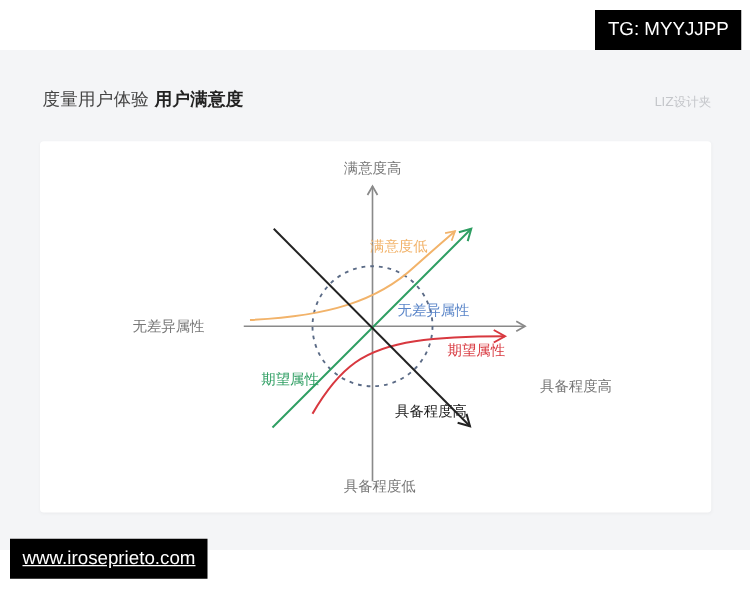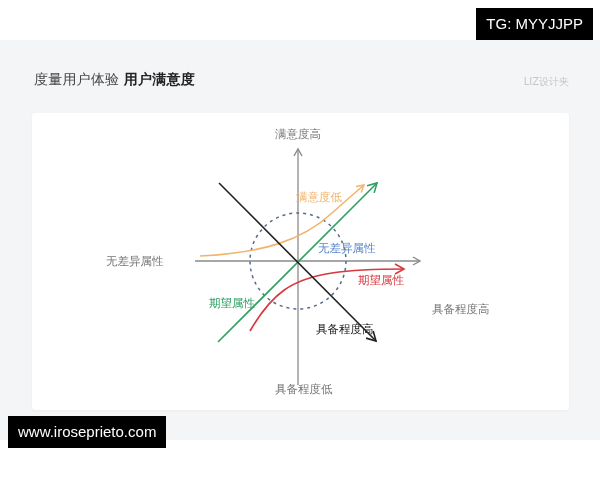--- a/index.html
+++ b/index.html
@@ -28,21 +28,21 @@
     }
     .diagram { position: absolute; left: 0; top: 0; }
     .lbl { position: absolute; font-size: 11.5px; white-space: nowrap; }
     .axis-lbl { color: #777; }
     .wm {
       position: absolute; background: #000000; color: #ffffff;
       font-family: "Liberation Sans", sans-serif; font-size: 15px;
       padding: 0 10px; line-height: 32px; height: 32px;
     }
     .wm-top { right: 7px; top: 8px; }
-    .wm-bottom { left: 8px; top: 416px; }
+    .wm-bottom { left: 8px; top: 431px; text-decoration: underline; }
   </style>
 </head>
 <body>
 
 <div class="page-bg"></div>
 
 <div class="wm wm-top">TG: MYYJJPP</div>
 
 <div class="header-title">
   <span>度量用户体验</span>

